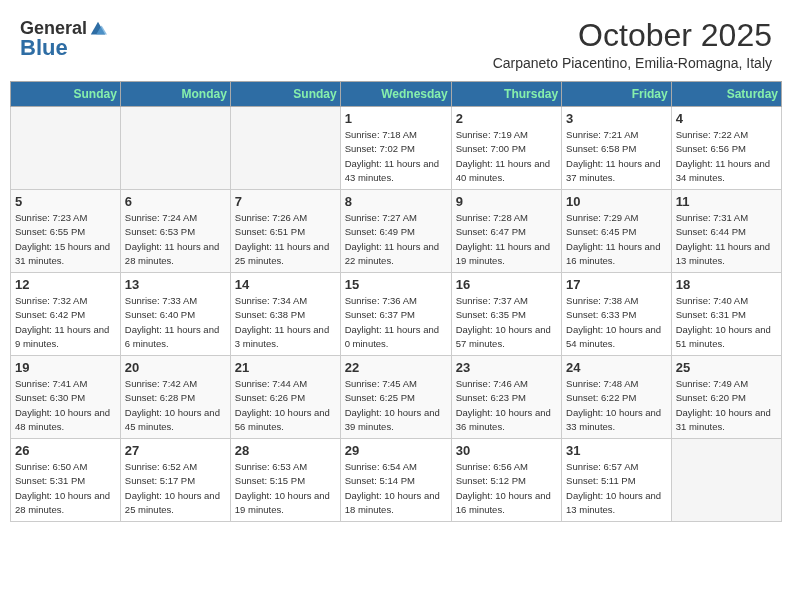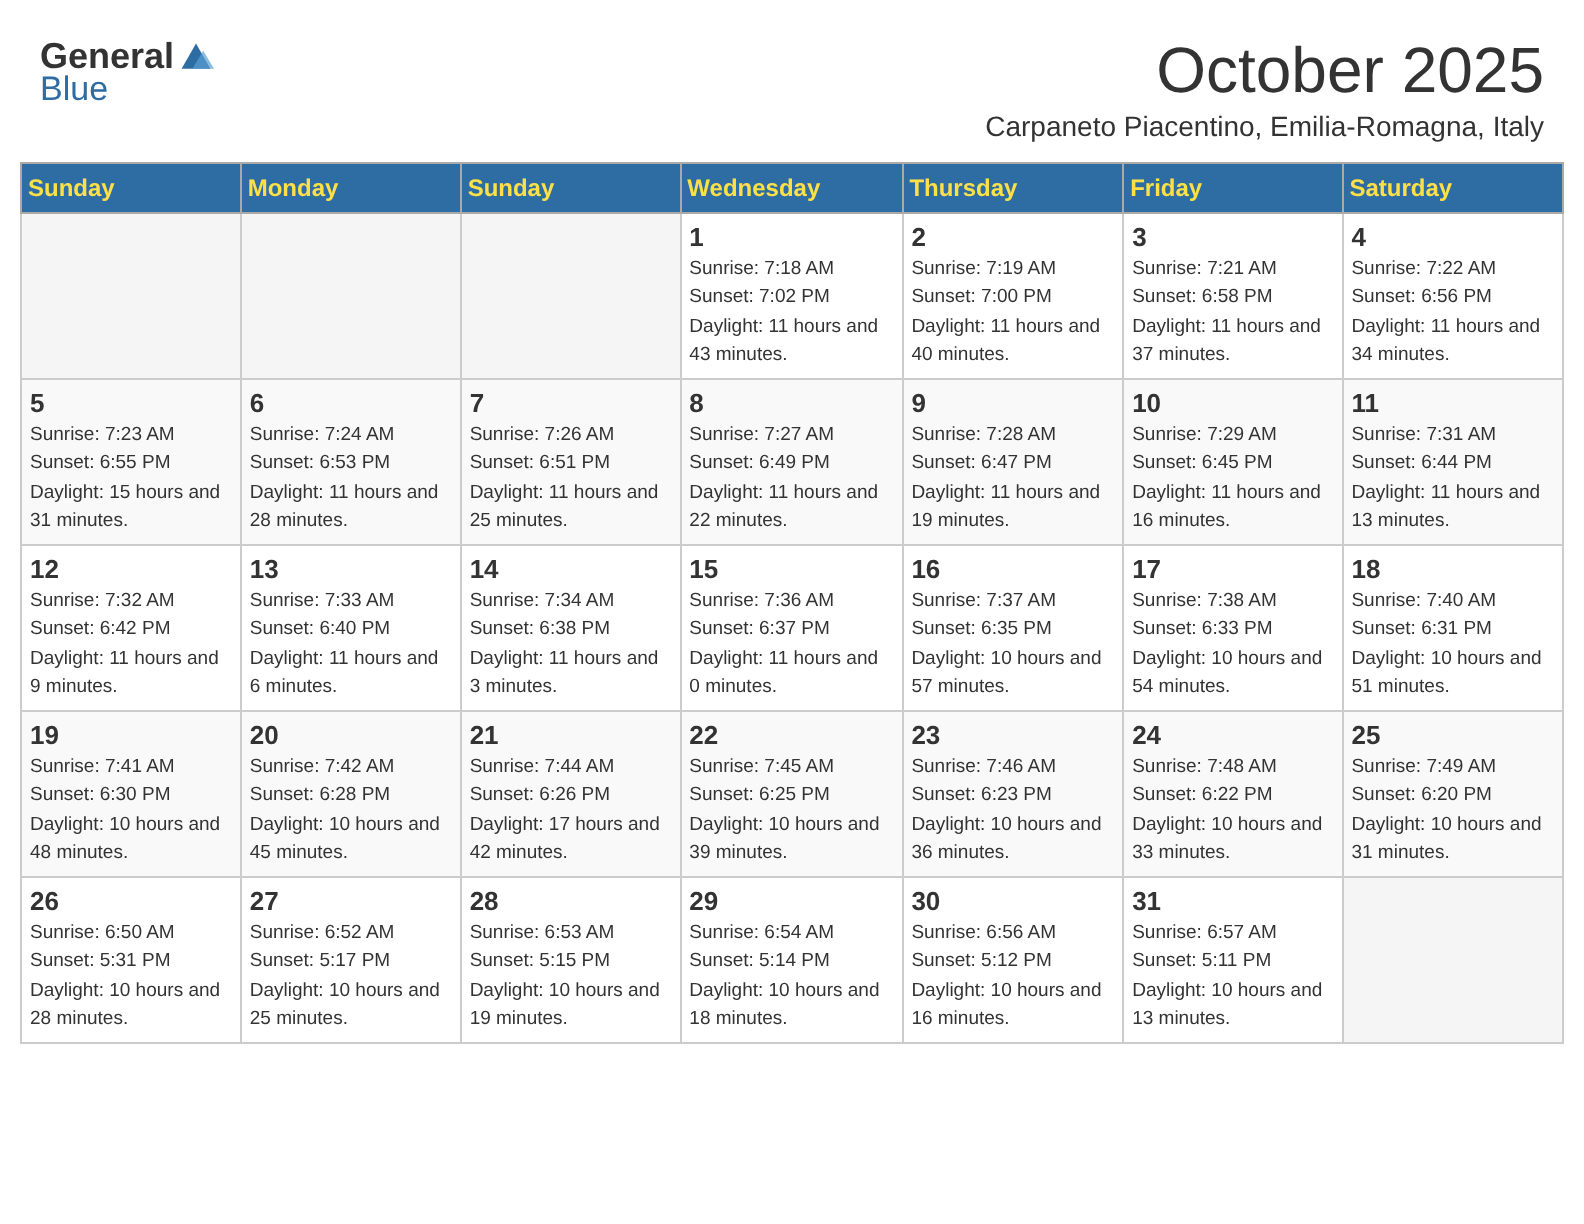--- a/index.html
+++ b/index.html
@@ -24,22 +24,22 @@
     .logo-text {
       display: flex;
       align-items: center;
     }
     .logo-general {
       font-size: 18px;
       font-weight: bold;
       color: #333;
     }
     .logo-blue {
-      font-size: 17px;
-      font-weight: normal;
+      font-size: 22px;
+      font-weight: bold;
       color: #2e6da4;
     }
     .logo-icon {
       width: 18px;
       height: 18px;
       margin-left: 2px;
     }
     .title-block {
       text-align: right;
     }
@@ -54,24 +54,24 @@
       color: #333;
       margin-top: 2px;
     }
     .calendar {
       width: 100%;
       border-collapse: collapse;
       margin-top: 6px;
     }
     .calendar th {
       background-color: #2e6da4;
-      color: #fde047;
+      color: #86efac;
       font-size: 12px;
       font-weight: bold;
-      text-align: left;
+      text-align: right;
       padding: 5px 3px;
       border: 1px solid #aaa;
     }
     .calendar td {
       vertical-align: top;
       border: 1px solid #ccc;
       padding: 4px 4px;
       font-size: 9.5px;
       color: #333;
       width: 113px;
@@ -254,21 +254,21 @@
         <td>
           <span class="day-number">20</span>
           <div class="day-info">Sunrise: 7:42 AM</div>
           <div class="day-info">Sunset: 6:28 PM</div>
           <div class="day-info">Daylight: 10 hours and 45 minutes.</div>
         </td>
         <td>
           <span class="day-number">21</span>
           <div class="day-info">Sunrise: 7:44 AM</div>
           <div class="day-info">Sunset: 6:26 PM</div>
-          <div class="day-info">Daylight: 17 hours and 42 minutes.</div>
+          <div class="day-info">Daylight: 10 hours and 56 minutes.</div>
         </td>
         <td>
           <span class="day-number">22</span>
           <div class="day-info">Sunrise: 7:45 AM</div>
           <div class="day-info">Sunset: 6:25 PM</div>
           <div class="day-info">Daylight: 10 hours and 39 minutes.</div>
         </td>
         <td>
           <span class="day-number">23</span>
           <div class="day-info">Sunrise: 7:46 AM</div>

